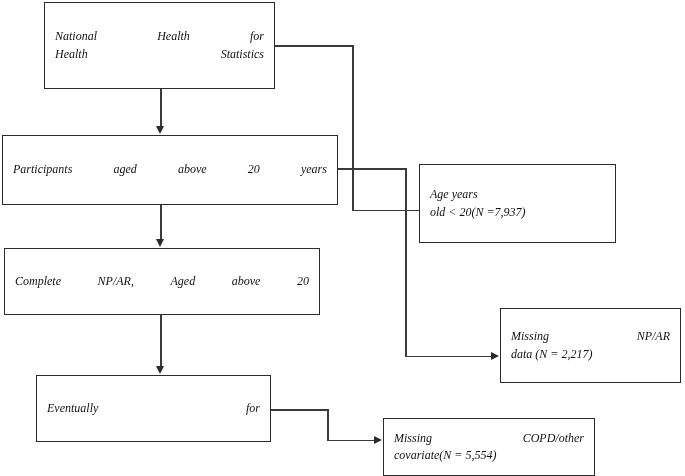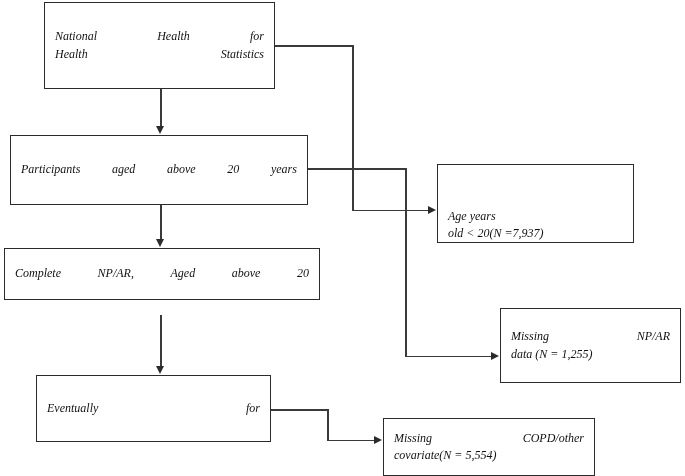--- a/index.html
+++ b/index.html
@@ -100,58 +100,58 @@
       <span>National</span>
       <span>Health</span>
       <span>for</span>
     </div>
     <div class="line just">
       <span>Health</span>
       <span>Statistics</span>
     </div>
   </div>
 
-  <div class="node" style="left:10px; top:135px; width:298px; height:70px;">
+  <div class="node" style="left:2px; top:135px; width:336px; height:70px;">
     <div class="line just">
       <span>Participants</span>
       <span>aged</span>
       <span>above</span>
       <span>20</span>
       <span>years</span>
     </div>
   </div>
 
-  <div class="node" style="left:4px; top:248px; width:316px; height:52px;">
+  <div class="node" style="left:4px; top:248px; width:316px; height:67px;">
     <div class="line just">
       <span>Complete</span>
       <span>NP/AR,</span>
       <span>Aged</span>
       <span>above</span>
       <span>20</span>
     </div>
   </div>
 
   <div class="node" style="left:36px; top:375px; width:235px; height:67px;">
     <div class="line just">
       <span>Eventually</span>
       <span>for</span>
     </div>
   </div>
 
-  <div class="node" style="left:437px; top:164px; width:197px; height:79px;justify-content:flex-end;">
+  <div class="node" style="left:419px; top:164px; width:197px; height:79px;">
     <div class="line">Age years</div>
     <div class="line">old &lt; 20(N =7,937)</div>
   </div>
 
   <div class="node" style="left:500px; top:308px; width:181px; height:75px;">
     <div class="line just">
       <span>Missing</span>
       <span>NP/AR</span>
     </div>
-    <div class="line">data (N = 1,255)</div>
+    <div class="line">data (N = 2,217)</div>
   </div>
 
   <div class="node" style="left:383px; top:418px; width:212px; height:58px;">
     <div class="line just">
       <span>Missing</span>
       <span>COPD/other</span>
     </div>
     <div class="line">covariate(N = 5,554)</div>
   </div>
 

